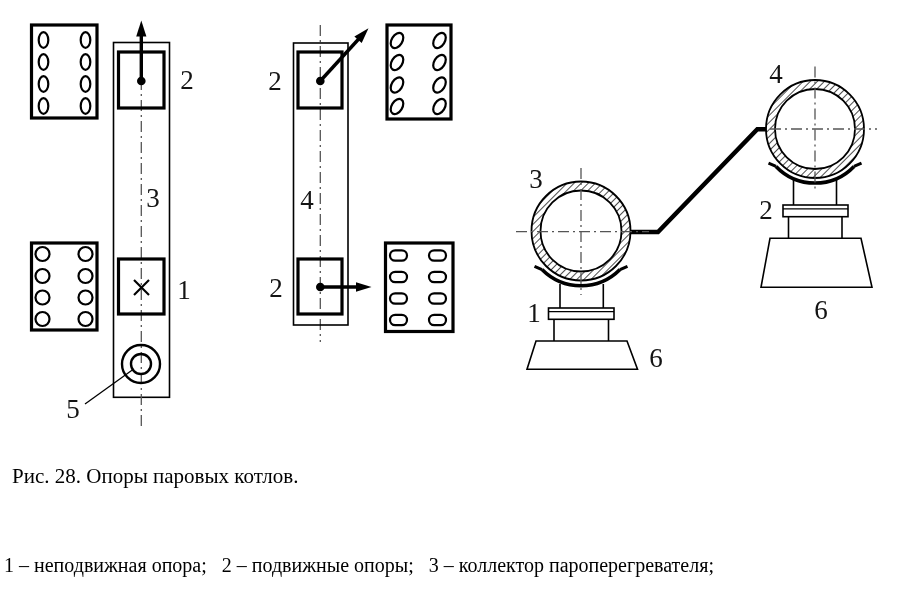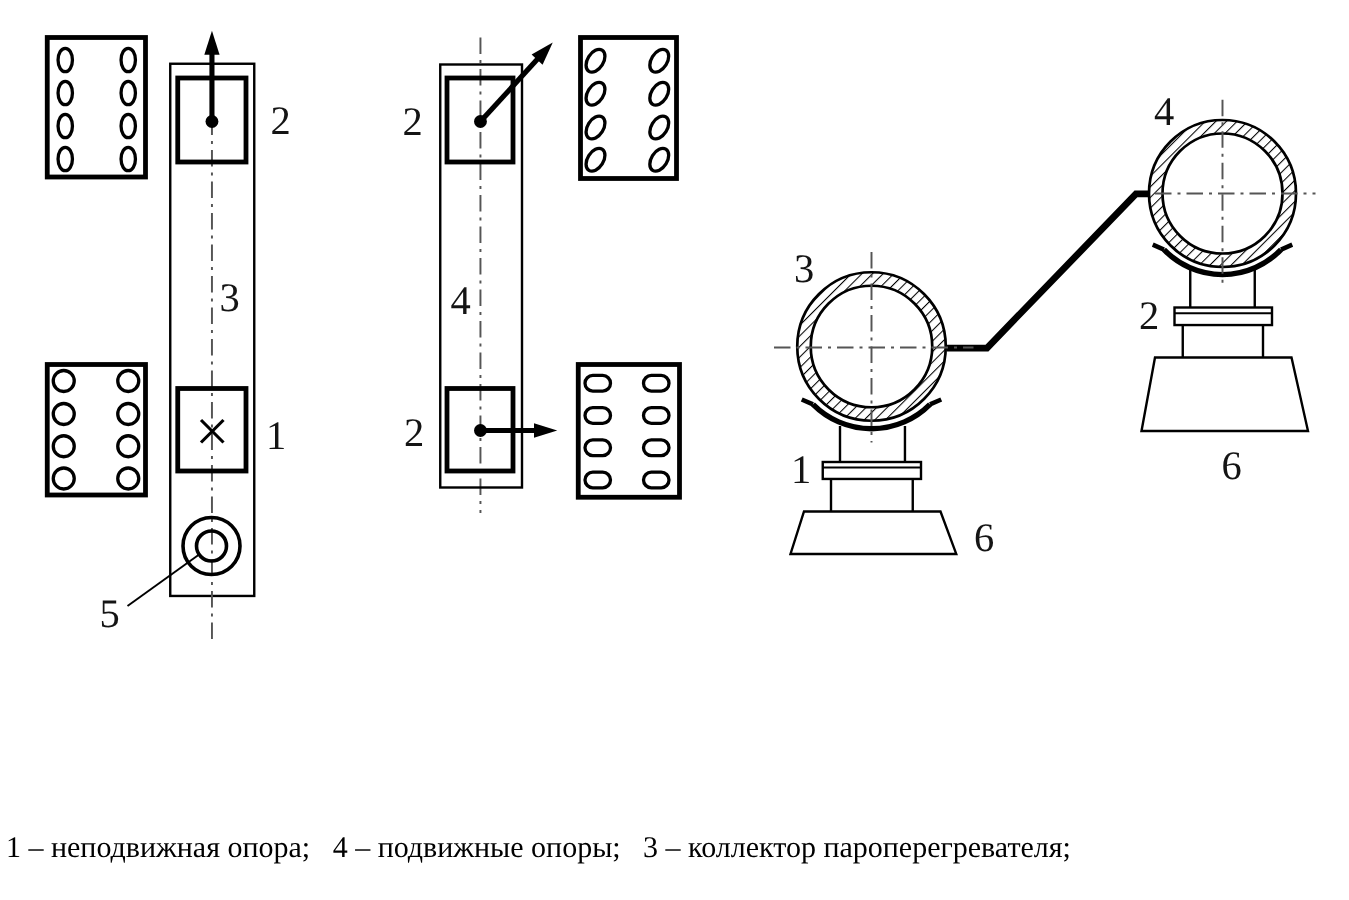--- a/index.html
+++ b/index.html
@@ -183,19 +183,20 @@
 
       <text class="num" x="536" y="188" text-anchor="middle" stroke="none">3</text>
       <text class="num" x="776" y="83" text-anchor="middle" stroke="none">4</text>
       <text class="num" x="534" y="322" text-anchor="middle" stroke="none">1</text>
       <text class="num" x="766" y="219" text-anchor="middle" stroke="none">2</text>
       <text class="num" x="656" y="367" text-anchor="middle" stroke="none">6</text>
       <text class="num" x="821" y="319" text-anchor="middle" stroke="none">6</text>
     </g>
   </svg>
 
+  <div class="caption">Рис. 28. Опоры паровых котлов.</div>
 
   <div class="legend">
-    <div>1 – неподвижная опора;   4 – подвижные опоры;   3 – коллектор пароперегревателя;</div>
+    <div>1 – неподвижная опора;   2 – подвижные опоры;   3 – коллектор пароперегревателя;</div>
     
     
   </div>
 </div>
 
 </body></html>

